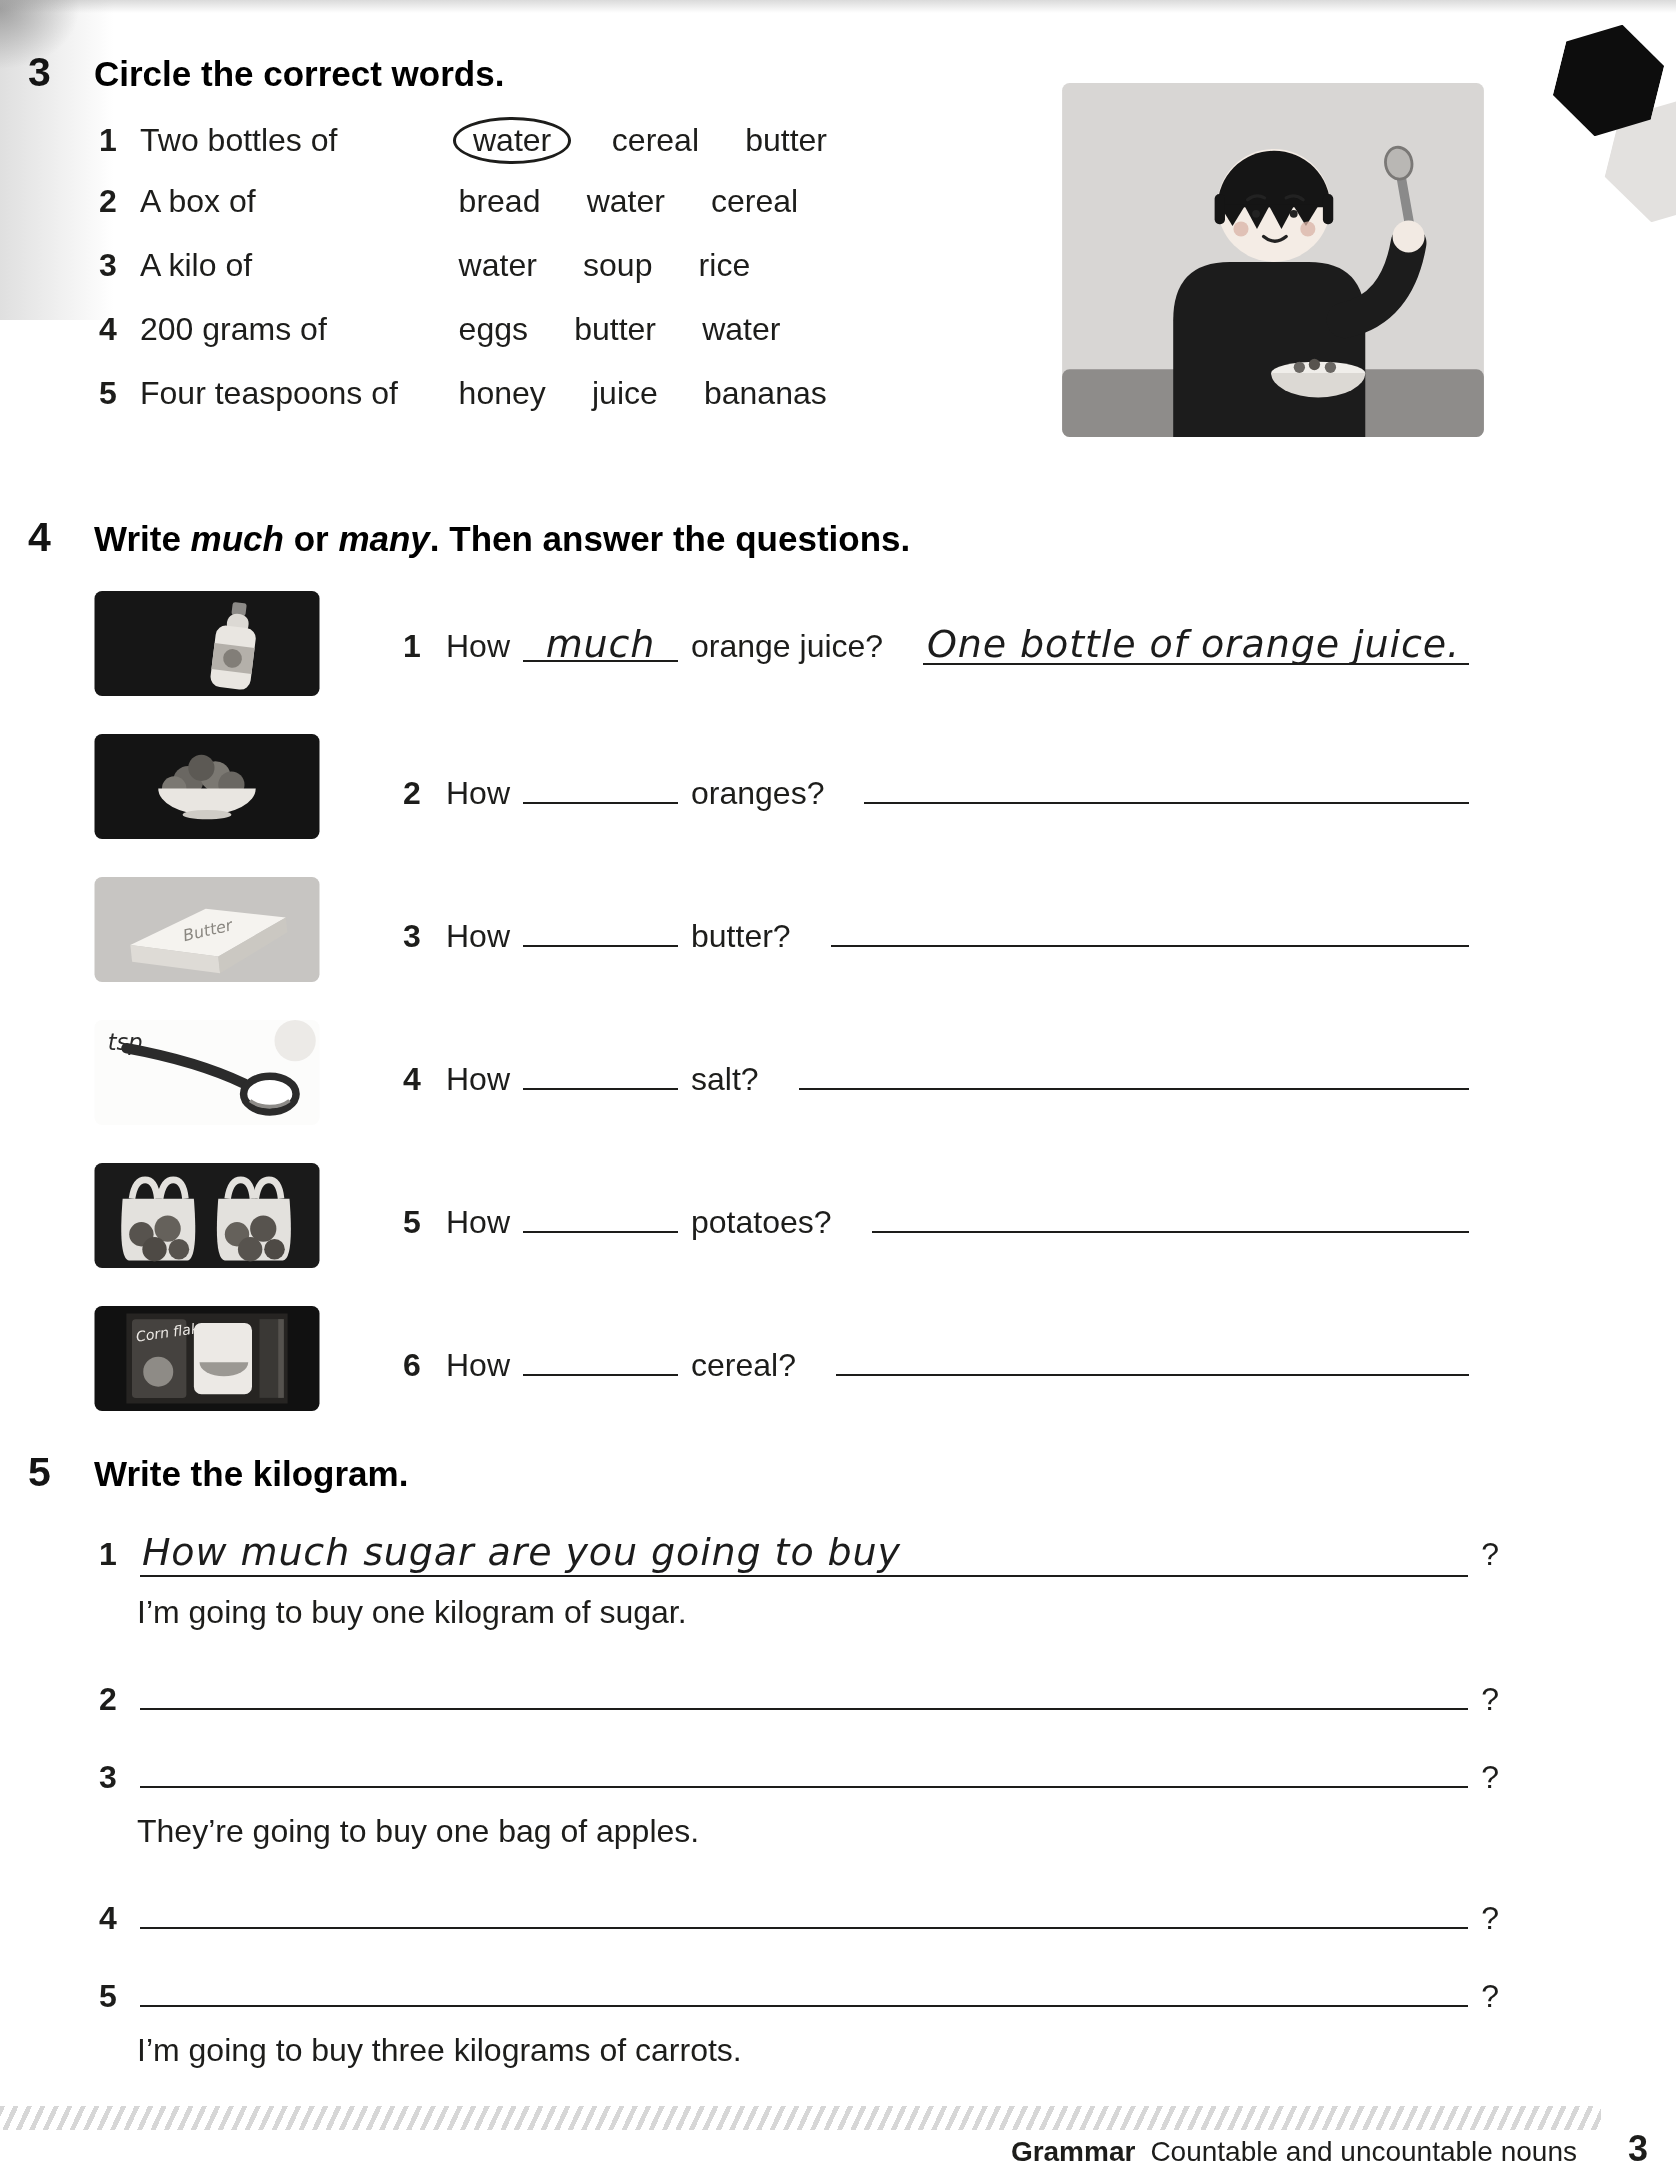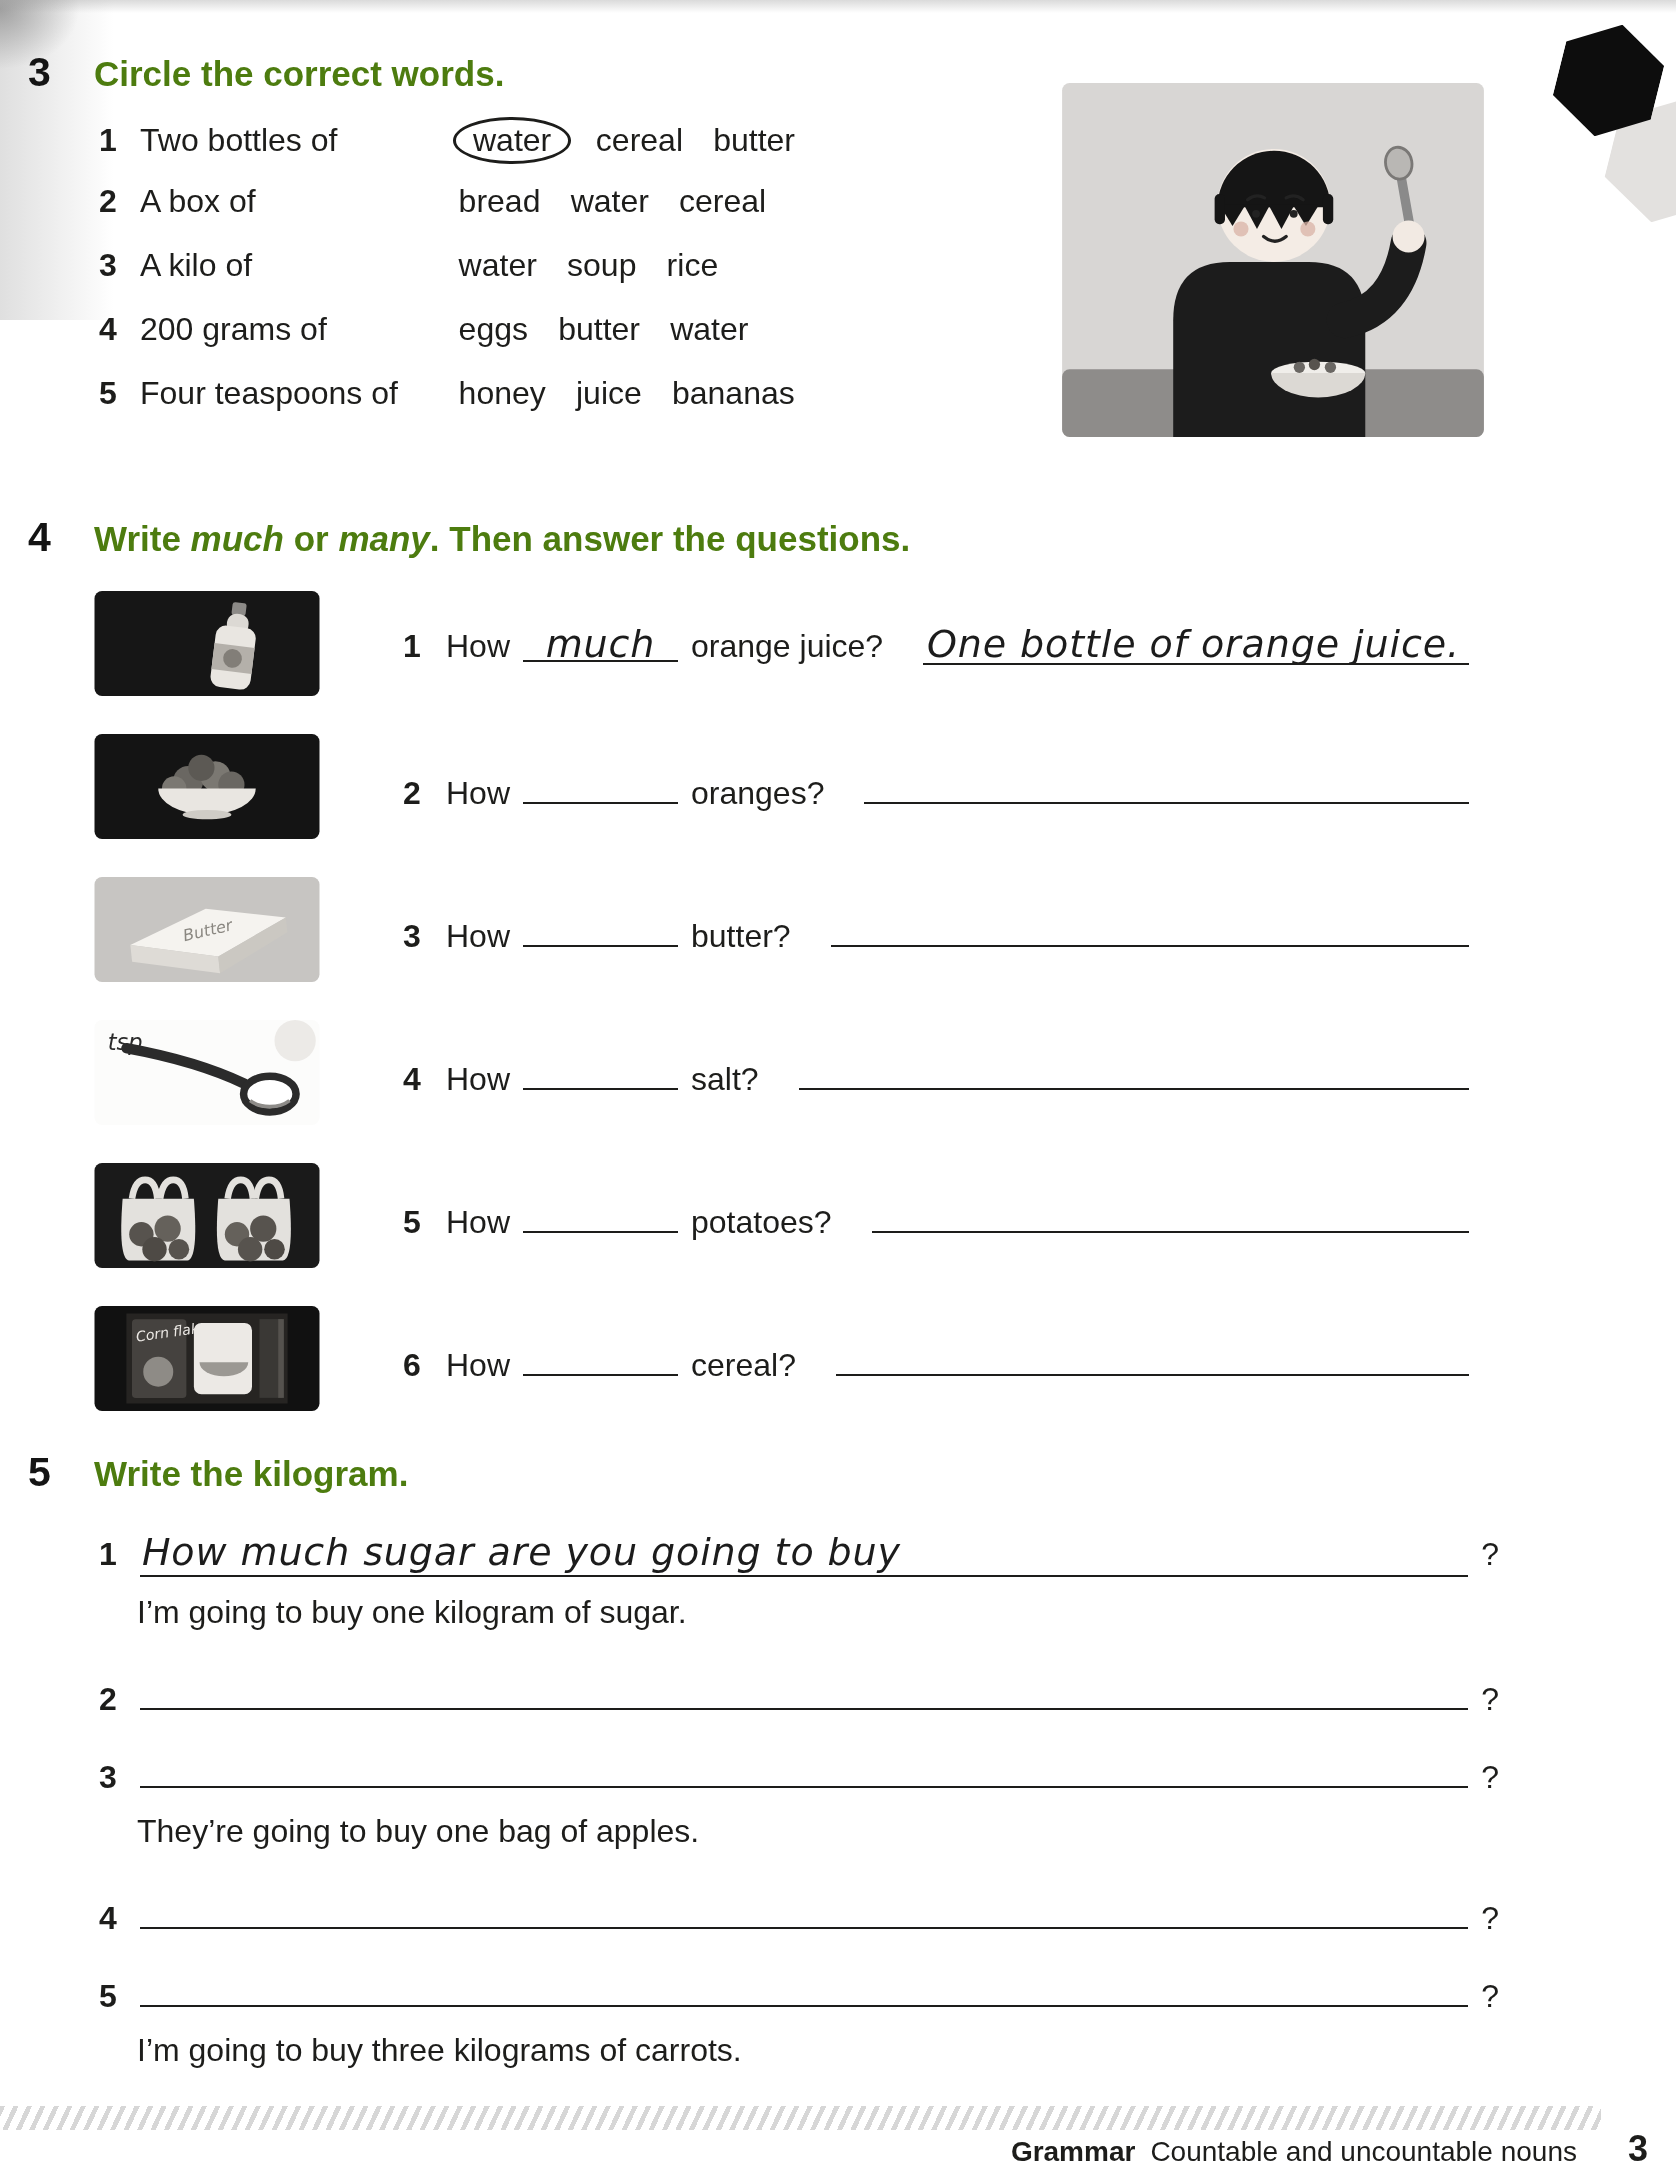--- a/index.html
+++ b/index.html
@@ -24,31 +24,31 @@
     background:repeating-linear-gradient(115deg, #c9c9c9 0 4.7px, #ffffff 4.7px 12.2px);
   }
   
   .hex { position:absolute; clip-path:polygon(50% 0, 98% 26%, 98% 74%, 50% 100%, 2% 74%, 2% 26%); }
   .hex-black { top:22.6px; right:15px; width:105px; height:115px; background:#0d0d0d; transform:rotate(14deg); }
   .hex-light { top:98px; right:-49px; width:117px; height:126px; background:#e3e1df; transform:rotate(14deg); }
 
   .exercise { padding:0 28px; }
   .ex-header { display:flex; align-items:baseline; gap:28px; }
   .ex-num { font-weight:800; font-size:41px; min-width:38px; color:#141414; }
-  .ex-title { font-size:35px; font-weight:700; color:#4d7c0f; }
+  .ex-title { font-size:35px; font-weight:700; color:#000000; }
   .ex-title em { font-style:italic; }
 
   
   .ex3 { position:relative; padding-top:49px; height:476px; }
   .ex3 .ex-header { margin-bottom:21px; }
   .ex3-items { margin-left:71px; }
   .ex3-row { display:flex; align-items:baseline; height:64px; font-size:32px; }
   .ex3-row .item-num { font-weight:700; width:41px; }
   .ex3-row .item-label { width:313px; }
-  .options { display:flex; gap:19px; align-items:baseline; }
+  .options { display:flex; gap:35px; align-items:baseline; }
   .opt { padding:1.9px 5.6px; }
   .opt.circled { border:3.3px solid #1d1d1b; border-radius:50%; padding:1.9px 17px; }
   .illustration { position:absolute; left:1062px; top:83px; width:422px; height:354px; }
   .illustration svg { display:block; }
 
   
   .ex4 { margin-top:38px; }
   .ex4 .ex-header { margin-bottom:30px; }
   .ex4-row { display:flex; align-items:center; margin-bottom:38px; padding-right:179px; }
   .thumb { width:226px; height:105px; margin-left:66px; flex:0 0 auto; }

